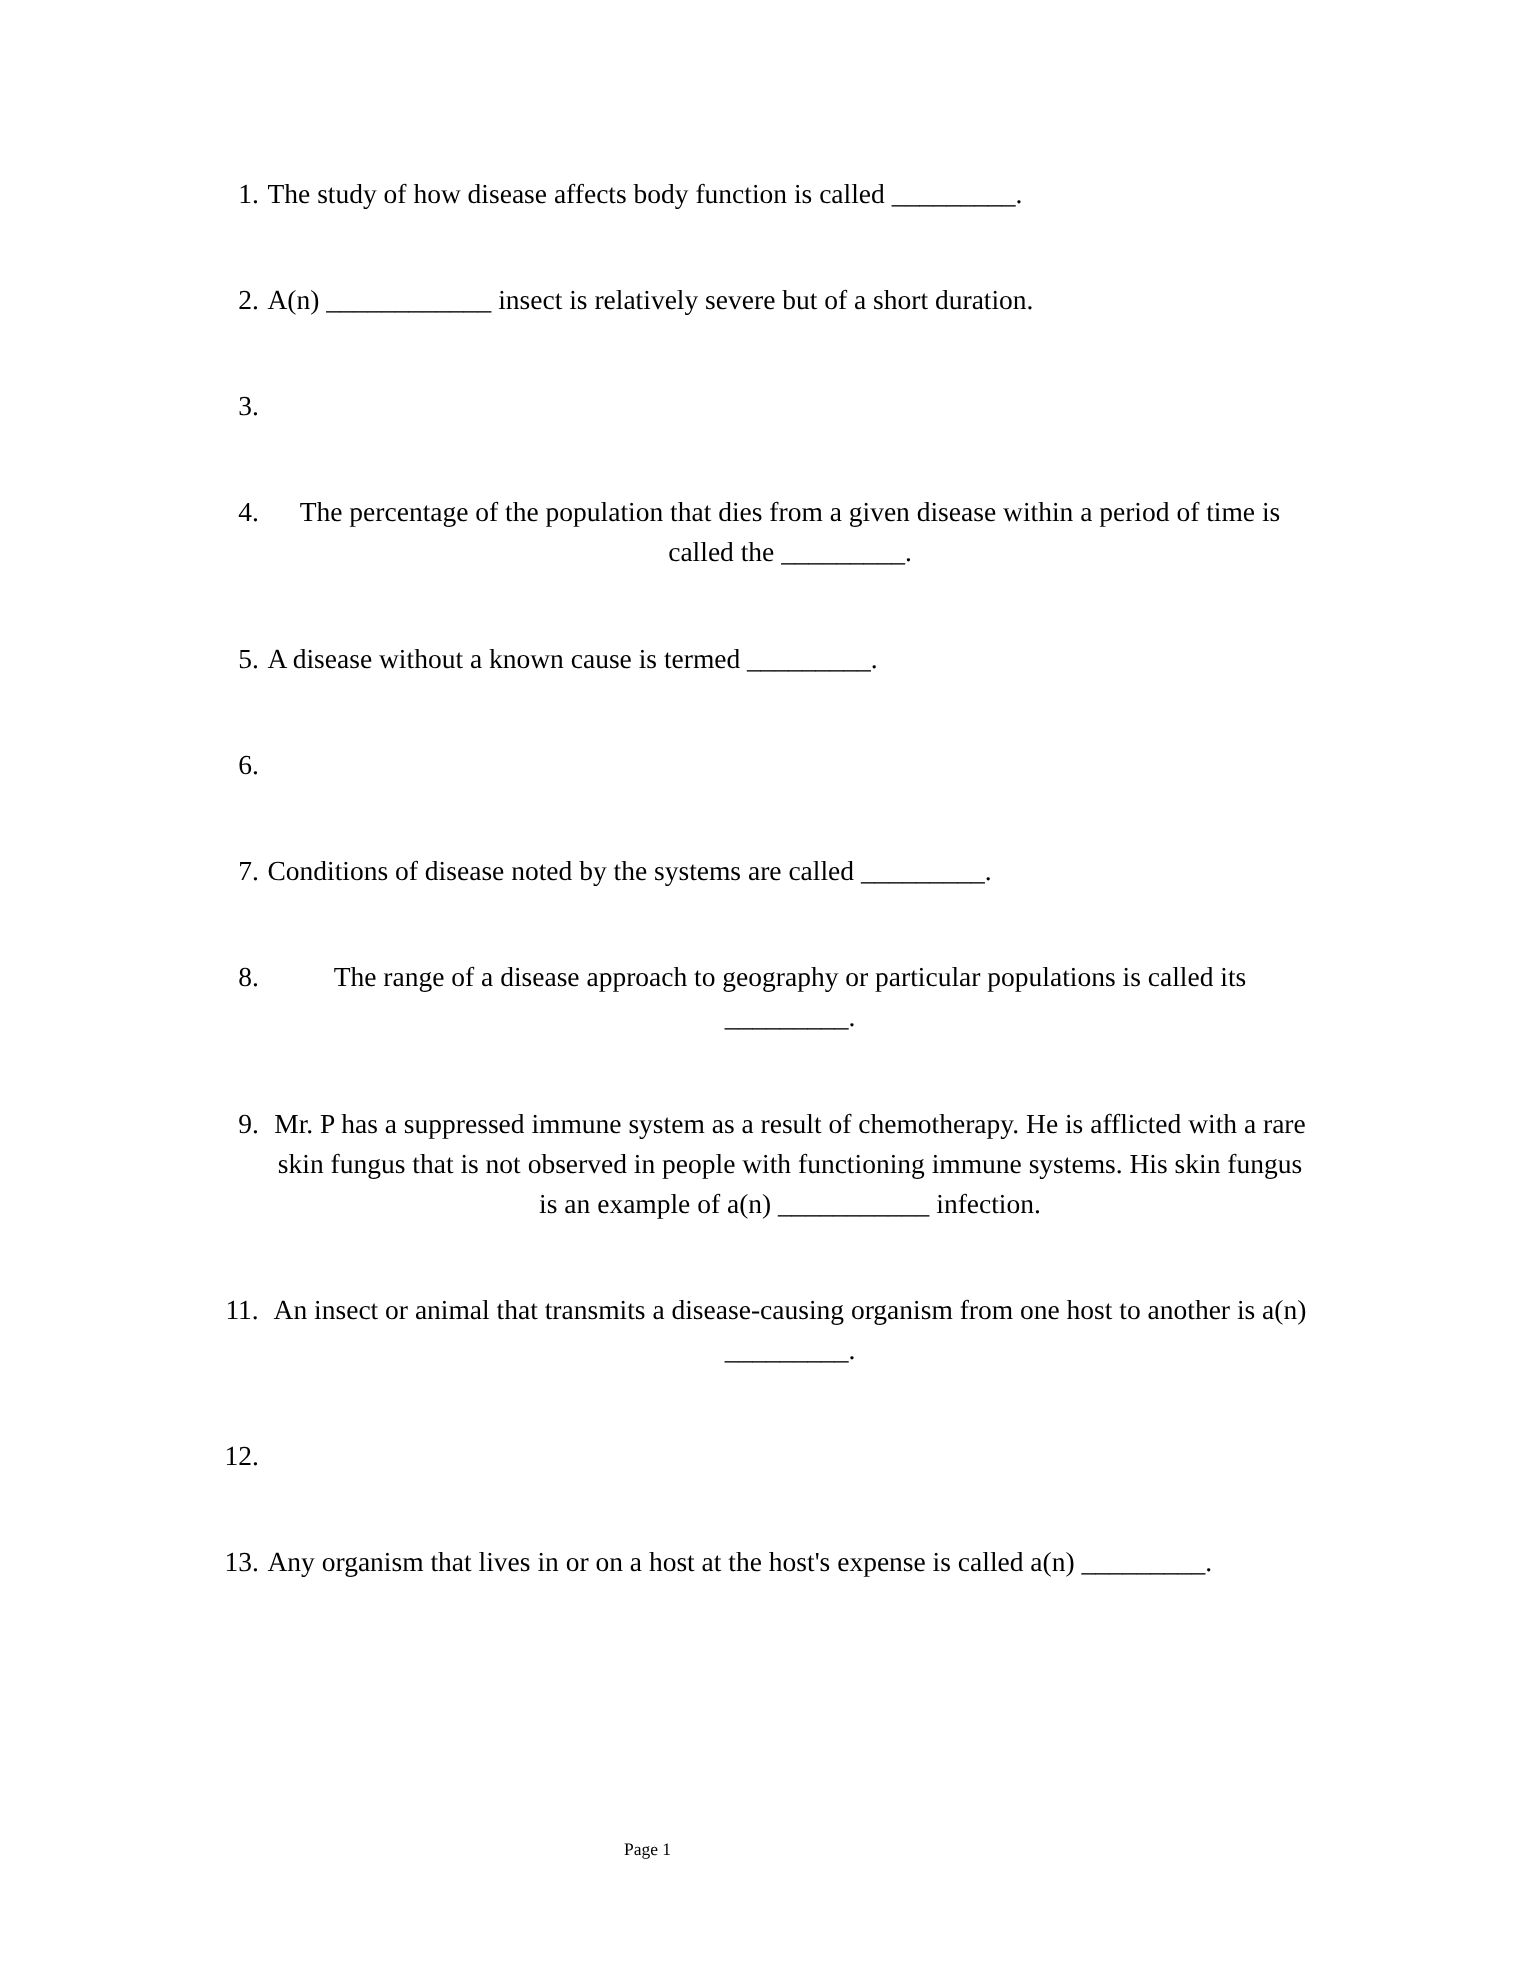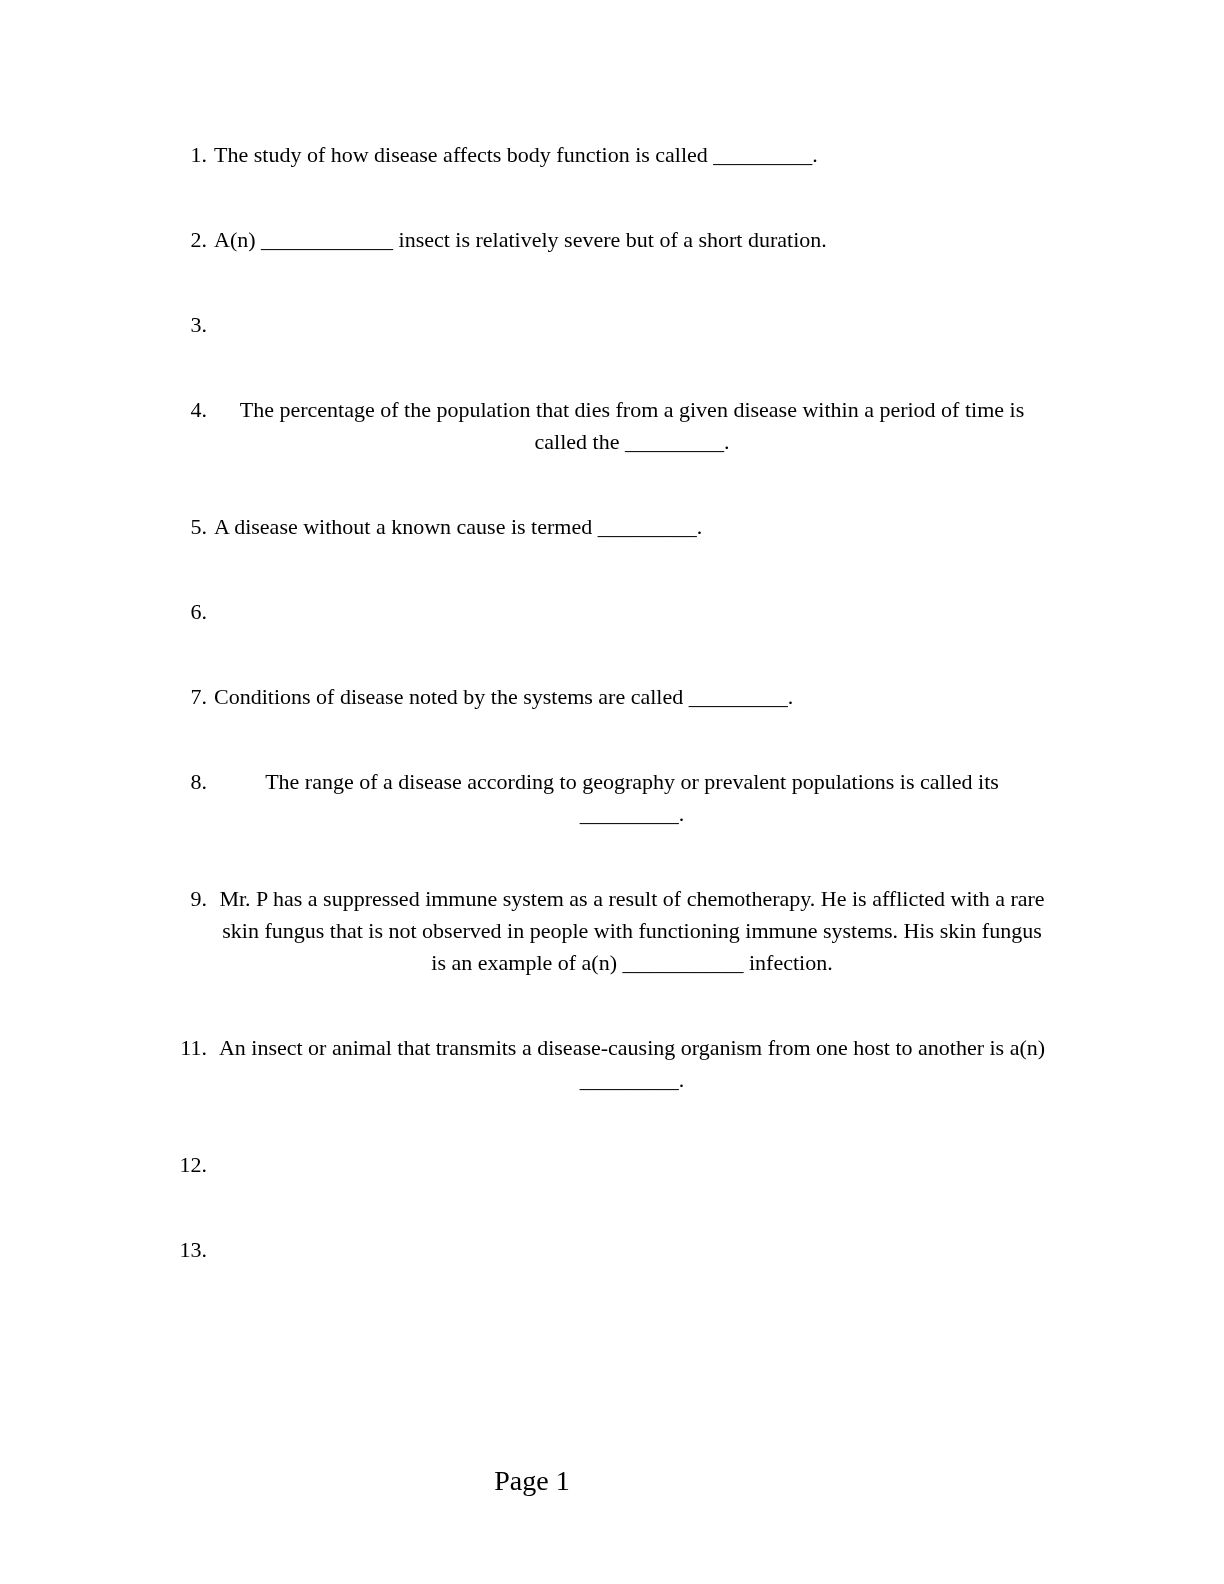--- a/index.html
+++ b/index.html
@@ -38,25 +38,25 @@
     margin-right: 7px;
     flex-shrink: 0;
   }
   .qtext {
     display: inline-block;
     max-width: 836px;
     text-align: center;
   }
   .footer {
     position: absolute;
-    left: 18px;
+    left: 4px;
     top: 1468px;
     width: 1028px;
     text-align: center;
-    font-size: 28px;
+    font-size: 14px;
     line-height: 26px;
   }
 </style>
 </head>
 <body>
 
 <div class="page">
 
   <ol class="questions">
     <li class="q">
@@ -80,33 +80,34 @@
     </li>
     <li class="q">
       <span class="qnum">6.</span>
     </li>
     <li class="q">
       <span class="qnum">7.</span>
       <span class="qtext">Conditions of disease noted by the systems are called _________.</span>
     </li>
     <li class="q">
       <span class="qnum">8.</span>
-      <span class="qtext">The range of a disease according to geography or prevalent populations is called its _________.</span>
+      <span class="qtext">The range of a disease approach to geography or particular populations is called its _________.</span>
     </li>
     <li class="q">
       <span class="qnum">9.</span>
       <span class="qtext">Mr. P has a suppressed immune system as a result of chemotherapy. He is afflicted with a rare skin fungus that is not observed in people with functioning immune systems. His skin fungus is an example of a(n) ___________ infection.</span>
     </li>
     <li class="q">
       <span class="qnum">11.</span>
       <span class="qtext">An insect or animal that transmits a disease-causing organism from one host to another is a(n) _________.</span>
     </li>
     <li class="q">
       <span class="qnum">12.</span>
     </li>
     <li class="q">
       <span class="qnum">13.</span>
+      <span class="qtext">Any organism that lives in or on a host at the host's expense is called a(n) _________.</span>
     </li>
   </ol>
 
   <div class="footer">Page 1</div>
 
 </div>
 
 </body></html>

